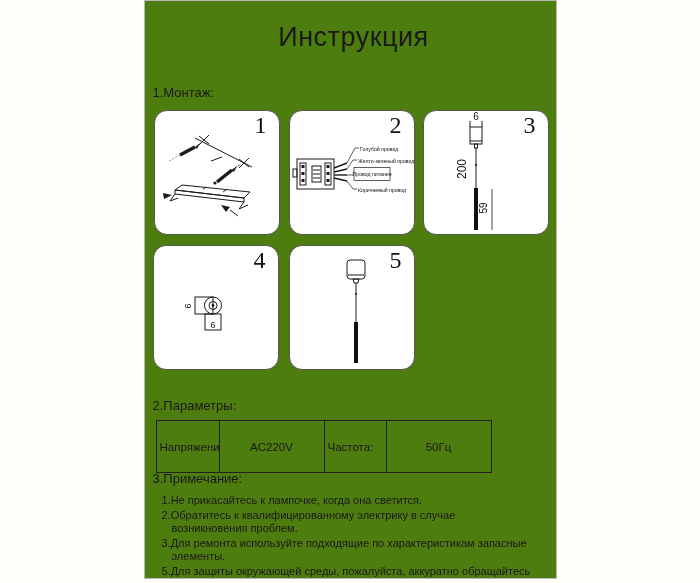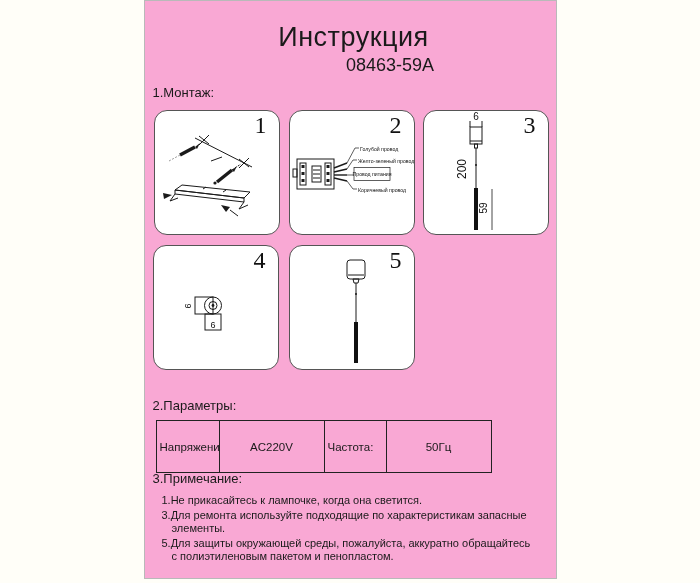--- a/index.html
+++ b/index.html
@@ -7,21 +7,21 @@
     width:700px;height:583px;
     background:#fffef8;
     font-family:"Liberation Sans","DejaVu Sans",sans-serif;
     color:#1a1a1a;
     -webkit-font-smoothing:antialiased;
   }
   .page{
     position:relative;
     width:411px;height:577px;
     margin:0 auto;
-    background:#f9a8d4;
+    background:#4d7c0f;
     border:1px solid #b9b9b9;
     overflow:hidden;
   }
   .title{
     position:absolute;top:21px;left:7px;right:0;
     text-align:center;
     font-size:27px;letter-spacing:.5px;
   }
   .model{
     position:absolute;top:54px;left:80px;right:0;
@@ -71,21 +71,20 @@
     font-size:11px;line-height:13px;
   }
   .note{padding-left:10px;text-indent:-10px;margin:2px;}
 </style>
 </head>
 <body>
 
 <div class="page">
 
   <div class="title">Инструкция</div>
-  <div class="model">08463-59A</div>
 
   <div class="sec-h montage">1.Монтаж:</div>
 
   <div class="panel p1">
     <svg width="124" height="123" viewBox="0 0 124 123">
       <g stroke="#1a1a1a" stroke-width="1" fill="none">
         <line x1="40" y1="27" x2="97" y2="56"></line>
         <line x1="44" y1="34" x2="54" y2="24"></line>
           <line x1="44" y1="25" x2="54" y2="33"></line>
         <line x1="84" y1="57" x2="94" y2="47"></line>
@@ -216,17 +215,18 @@
       <td>Частота:</td>
       <td class="val">50Гц</td>
     </tr>
   </tbody>
     </table>
 
   <div class="sec-h notes">3.Примечание:</div>
 
   <div class="notes-list">
     <p class="note">1.Не прикасайтесь к лампочке, когда она светится.</p>
+    <p class="note">2.Обратитесь к квалифицированному электрику в случае возникновения проблем.</p>
     <p class="note">3.Для ремонта используйте подходящие по характеристикам запасные элементы.</p>
     <p class="note">5.Для защиты окружающей среды, пожалуйста, аккуратно обращайтесь с полиэтиленовым пакетом и пенопластом.</p>
   </div>
 
 </div>
 
 </body></html>

